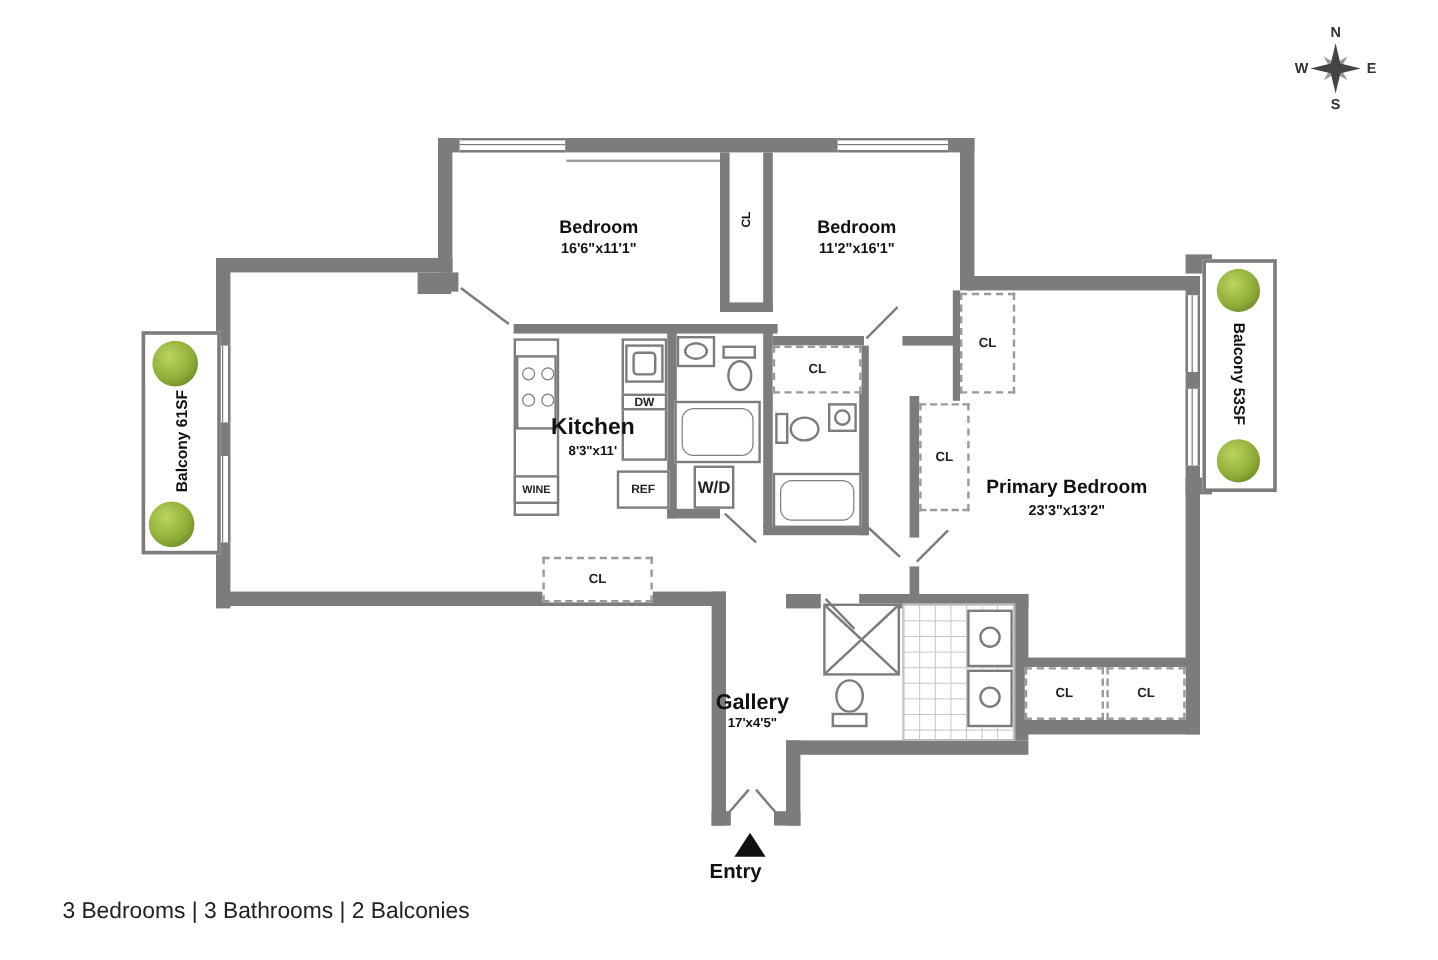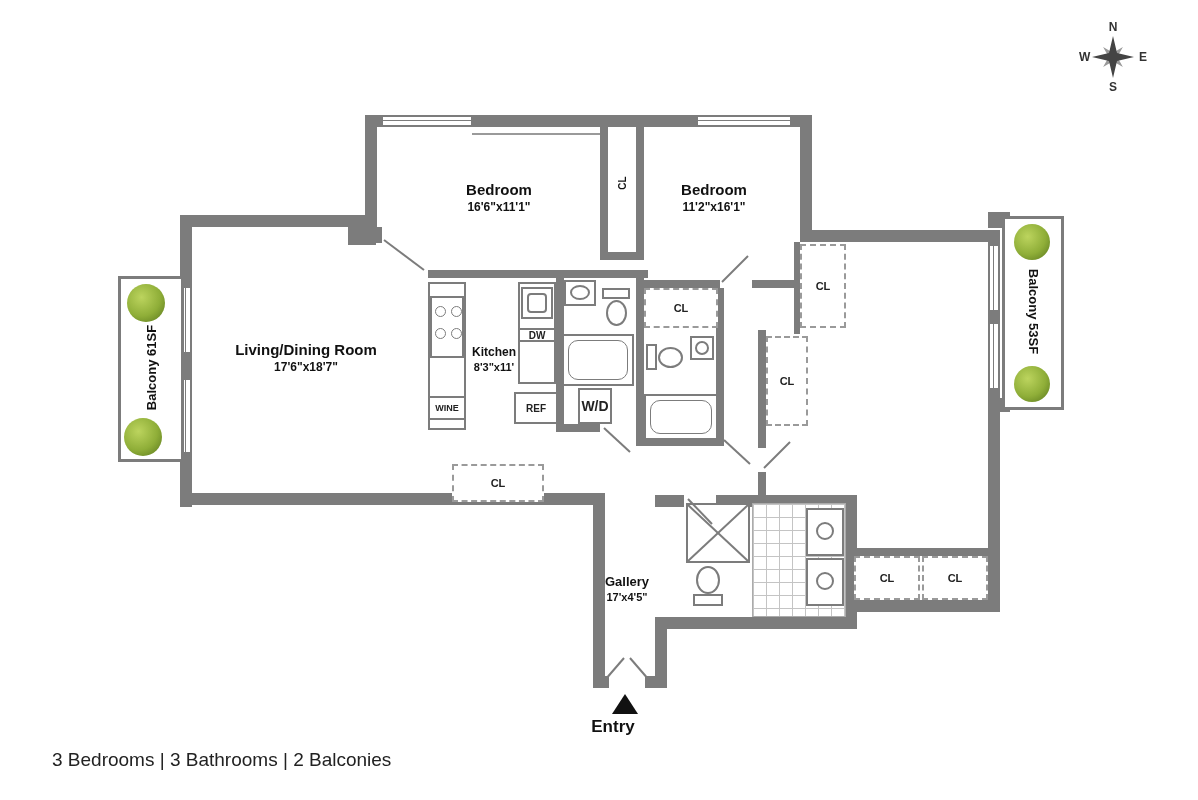--- a/index.html
+++ b/index.html
@@ -23,21 +23,21 @@
     font-size:11px; font-weight:bold; color:#222;
   }
   .box {
     position:absolute; border:2px solid #7c7c7c; background:#fff; box-sizing:border-box;
     display:flex; align-items:center; justify-content:center; font-weight:bold; color:#222;
   }
   .sm { position:absolute; display:flex; align-items:center; justify-content:center; font-weight:bold; color:#111; }
   .room { position:absolute; text-align:center; color:#111; z-index:6; }
   .room .nm { font-weight:bold; font-size:15px; line-height:1.3; white-space:nowrap; }
   .room .dm { font-weight:bold; font-size:12px; line-height:1.25; white-space:nowrap; }
-  .room-sm .nm { font-size:12px; }
+  .room-sm .nm { font-size:19px; }
   .room-sm .dm { font-size:11px; }
   .vlabel { position:absolute; font-weight:bold; font-size:13px; color:#111; text-align:center; z-index:6; white-space:nowrap; }
   .tile {
     position:absolute;
     background-image:linear-gradient(#c4c4c4 1px, transparent 1px), linear-gradient(90deg, #c4c4c4 1px, transparent 1px);
     background-size:13px 13px; border:1px solid #ababab; background-color:#fff;
   }
   .tree {
     position:absolute; border-radius:50%;
     background:radial-gradient(circle at 38% 35%, #bcd45e, #8fae38 55%, #5c7a1e 95%);
@@ -180,30 +180,30 @@
   </svg>
 
   <div class="room" style="left:434px;top:180px;width:130px">
     <div class="nm">Bedroom</div>
     <div class="dm">16'6"x11'1"</div>
   </div>
   <div class="room" style="left:649px;top:180px;width:130px">
     <div class="nm">Bedroom</div>
     <div class="dm">11'2"x16'1"</div>
   </div>
-  <div class="room" style="left:221px;top:340px;width:170px">
-    <div class="nm">Living/Dining Room</div>
-    <div class="dm">17'6"x18'7"</div>
-  </div>
   <div class="room room-sm" style="left:454px;top:345px;width:80px">
     <div class="nm">Kitchen</div>
     <div class="dm">8'3"x11'</div>
   </div>
+  <div class="room" style="left:809px;top:397px;width:160px">
+    <div class="nm" style="font-size:16px">Primary Bedroom</div>
+    <div class="dm">23'3"x13'2"</div>
+  </div>
   <div class="room room-sm" style="left:587px;top:574px;width:80px">
-    <div class="nm" style="font-size:13px">Gallery</div>
+    <div class="nm" style="font-size:18px">Gallery</div>
     <div class="dm">17'x4'5"</div>
   </div>
 
   <div class="entry-arrow" style="left:612px;top:694px"></div>
   <div class="sm" style="left:573px;top:716px;width:80px;height:22px;font-size:17px">Entry</div>
 
   <div style="position:absolute;left:1078px;top:22px;width:70px;height:70px">
     <svg width="44" height="44" viewBox="0 0 44 44" style="position:absolute;left:13px;top:13px">
       <polygon points="22,8 25,19 36,22 25,25 22,36 19,25 8,22 19,19" fill="#999" transform="rotate(45 22 22)"></polygon>
       <polygon points="22,1 26,18 43,22 26,26 22,43 18,26 1,22 18,18" fill="#444"></polygon>

